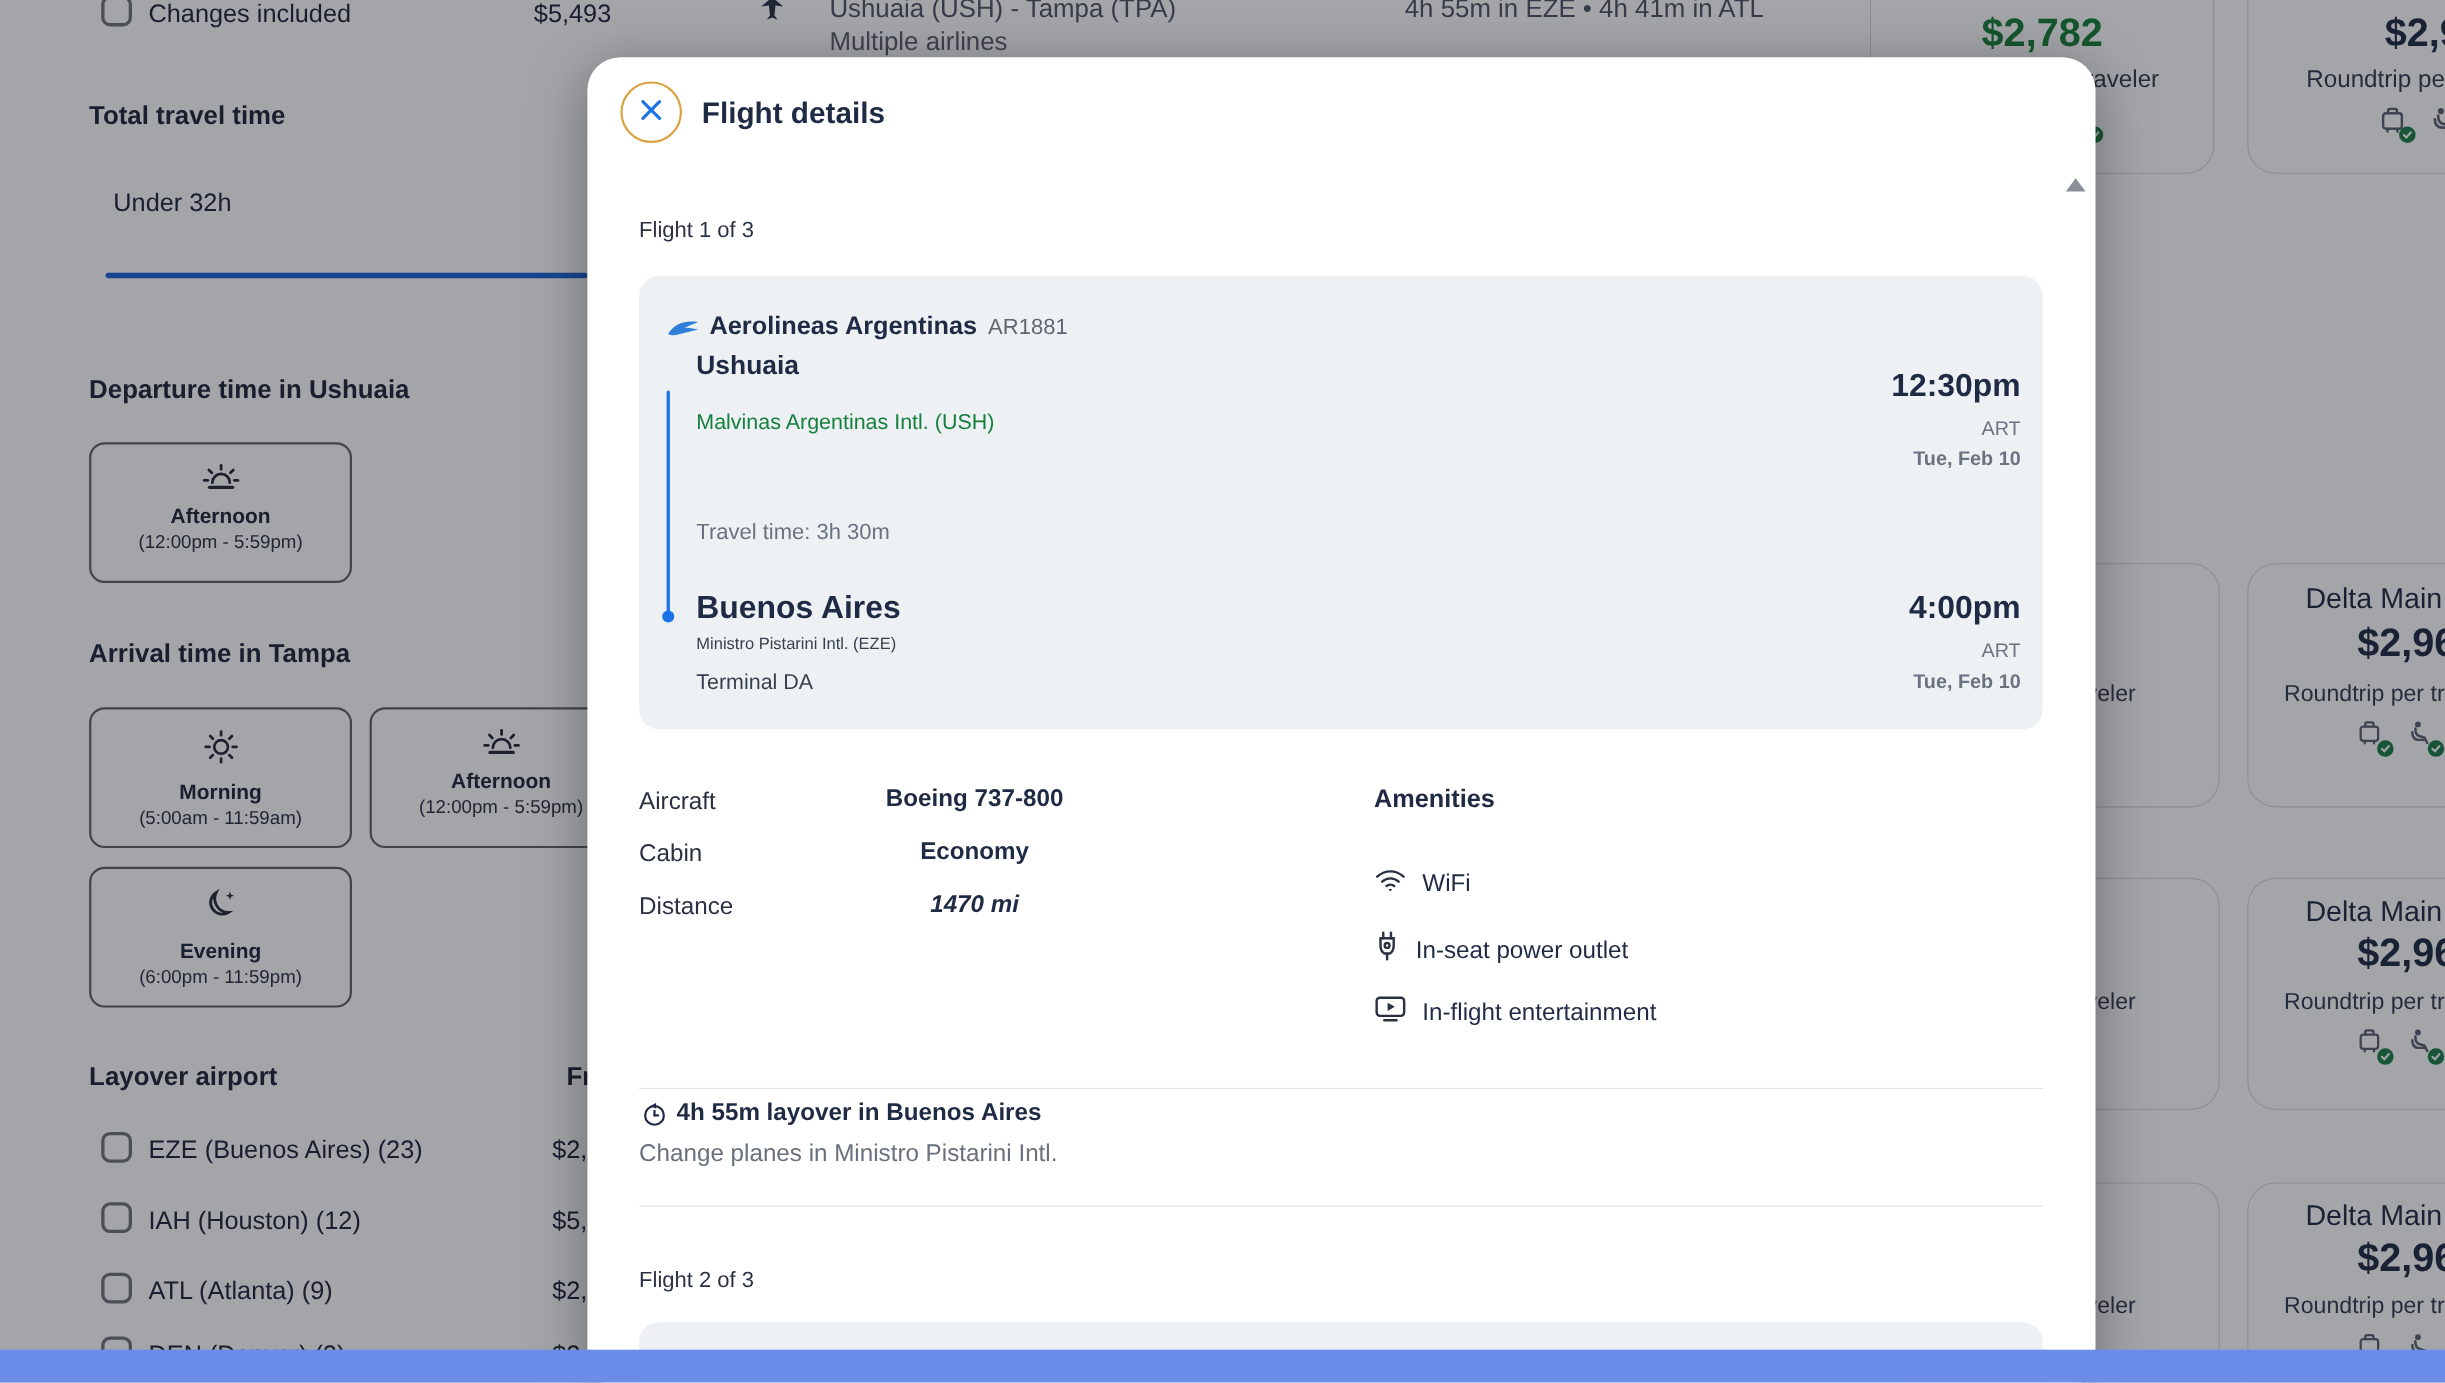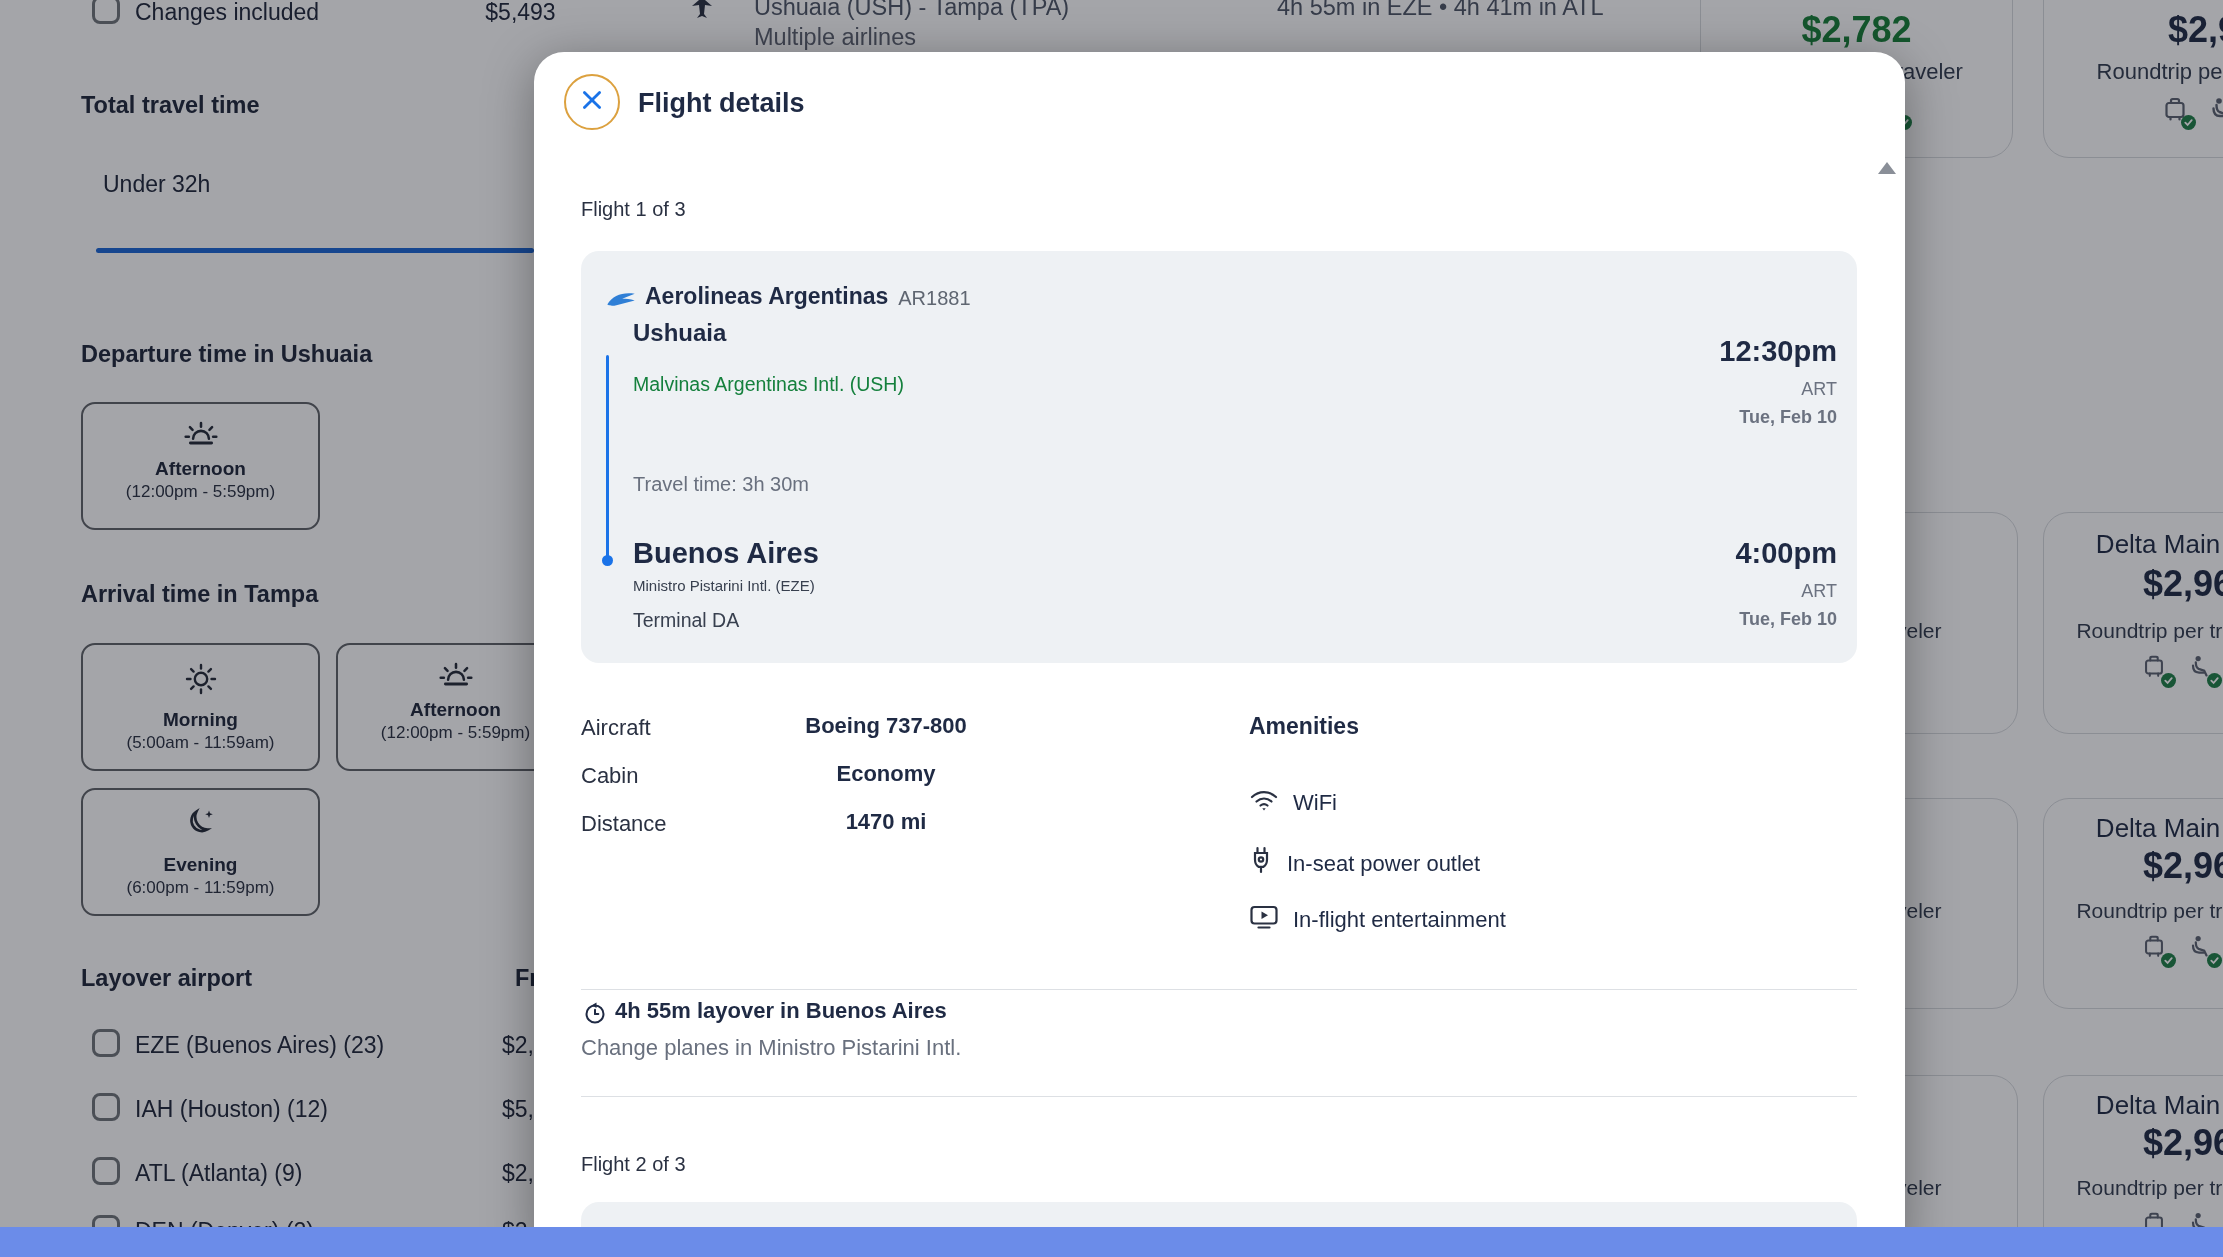--- a/index.html
+++ b/index.html
@@ -384,21 +384,21 @@
       <div class="abs bold right" style="right:20px;top:286px;font-size:29px;color:#1f2a44;">4:00pm</div>
       <div class="abs right" style="right:20px;top:330px;font-size:18px;color:#6b7280;">ART</div>
       <div class="abs right semi" style="right:20px;top:358px;font-size:18px;color:#6b7280;">Tue, Feb 10</div>
     </div>
 
     <div class="abs" style="left:47px;top:663px;font-size:22px;color:#2a3142;">Aircraft</div>
     <div class="abs bold right" style="left:47px;top:661px;width:610px;font-size:22px;color:#1f2a44;">Boeing 737-800</div>
     <div class="abs" style="left:47px;top:711px;font-size:22px;color:#2a3142;">Cabin</div>
     <div class="abs bold right" style="left:47px;top:709px;width:610px;font-size:22px;color:#1f2a44;">Economy</div>
     <div class="abs" style="left:47px;top:759px;font-size:22px;color:#2a3142;">Distance</div>
-    <div class="abs bold right" style="left:47px;top:757px;width:610px;font-size:22px;color:#1f2a44;">1470 mi</div>
+    <div class="abs bold right" style="left:47px;top:757px;width:610px;font-size:22px;color:#1f2a44;font-style:italic;">1470 mi</div>
 
     <div class="abs bold" style="left:715px;top:661px;font-size:23px;color:#1f2a44;">Amenities</div>
     <div class="amen" style="left:715px;top:736px;">
       <span>
         <svg width="30" height="24" viewBox="0 0 30 24" fill="none" stroke="#2a3142" stroke-width="2.2" stroke-linecap="round">
           <path d="M3 9 C10 2.5 20 2.5 27 9"></path>
           <path d="M7.5 13.5 C12 9.5 18 9.5 22.5 13.5"></path>
           <path d="M11.5 17.5 C13.5 15.9 16.5 15.9 18.5 17.5"></path>
           <path d="M13.3 20.2 L16.7 20.2 L15 22.4 Z" fill="#2a3142" stroke="none"></path>
         </svg>

